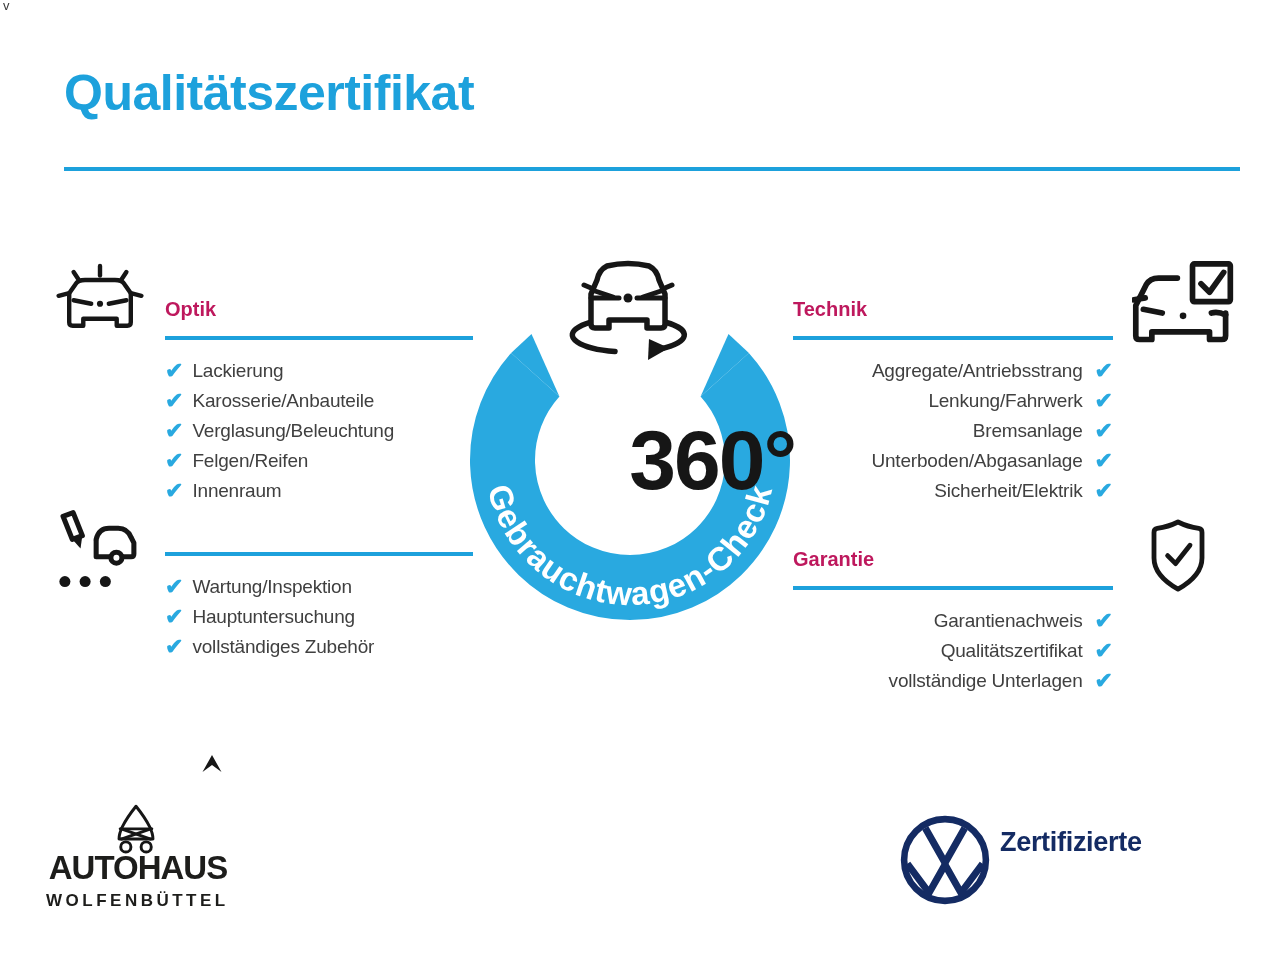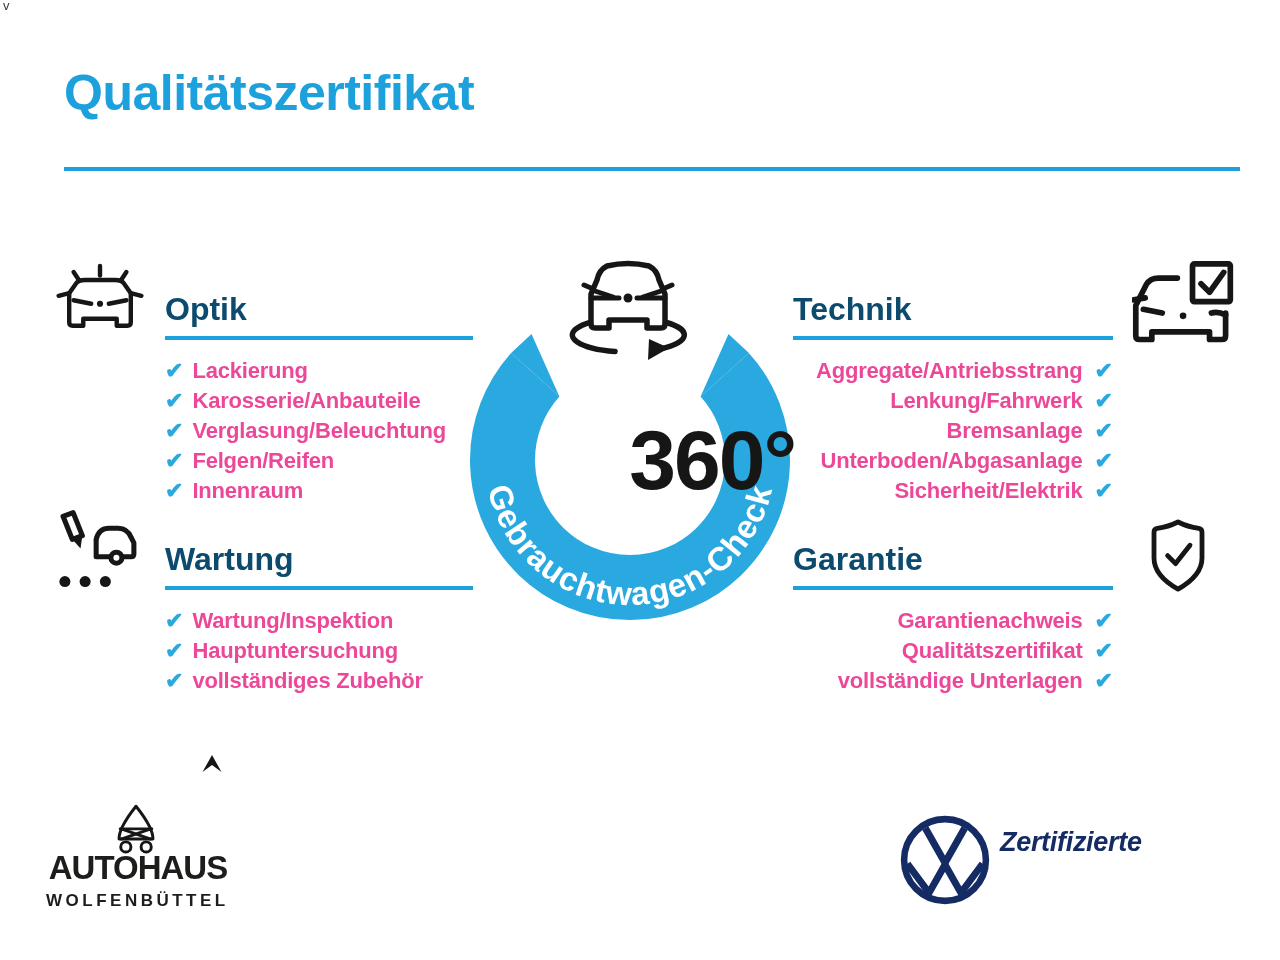--- a/index.html
+++ b/index.html
@@ -8,28 +8,28 @@
 
   .corner-mark{position:absolute;left:3px;top:-2px;font-size:13px;color:#3a3a3a;}
 
   .page-title{position:absolute;left:64px;top:64px;font-size:50px;font-weight:bold;
               color:#1da1dc;letter-spacing:-0.5px;}
   .top-rule{position:absolute;left:64px;top:167px;width:1176px;height:4px;background:#1da1dc;}
 
   
   .section{position:absolute;width:308px;}
   .section.right{width:320px;}
-  .sec-title{font-size:32px;font-weight:bold;color:#0c4a6e;line-height:34px;margin:0;}
+  .sec-title{font-size:20px;font-weight:bold;color:#be185d;line-height:34px;margin:0;}
   .section.right .sec-title{text-align:left;}
   .sec-rule{height:4px;background:#1da1dc;margin-top:10px;}
   .sec-items{list-style:none;margin:16px 0 0 0;padding:0;}
   .sec-items li{display:flex;align-items:center;height:30px;gap:9px;}
   .section.right .sec-items li{justify-content:flex-end;gap:12px;}
   .chk{color:#29a9e0;font-size:22px;font-weight:bold;line-height:1;}
-  .lbl{font-size:22px;font-weight:bold;color:#ec4899;letter-spacing:-0.2px;white-space:nowrap;}
+  .lbl{font-size:19px;font-weight:normal;color:#404040;letter-spacing:-0.2px;white-space:nowrap;}
 
   #sec-optik{left:165px;top:292px;}
   #sec-wartung{left:165px;top:542px;}
   #sec-technik{left:793px;top:292px;}
   #sec-garantie{left:793px;top:542px;}
 
   .sec-icon{position:absolute;}
   #icon-optik{left:56px;top:258px;width:88px;height:88px;}
   #icon-wartung{left:52px;top:508px;width:92px;height:92px;}
   #icon-technik{left:1132px;top:260px;width:104px;height:90px;}
@@ -43,21 +43,21 @@
 
   
   #caret-svg{position:absolute;left:202px;top:755px;width:20px;height:18px;}
   #emblem-svg{position:absolute;left:112px;top:804px;width:48px;height:52px;}
   .dealer-name{position:absolute;left:46px;top:848px;width:180px;text-align:center;
                font-size:34px;font-weight:bold;color:#1d1d1b;letter-spacing:-1px;transform:scaleX(0.97);}
   .dealer-city{position:absolute;left:46px;top:891px;width:180px;text-align:center;
                font-size:17px;font-weight:bold;color:#1d1d1b;letter-spacing:3.5px;}
   #vw-logo-svg{position:absolute;left:898px;top:813px;width:94px;height:94px;}
   .brand-text{position:absolute;left:1000px;top:827px;font-size:27px;font-weight:bold;
-              color:#142b63;line-height:31px;letter-spacing:-0.3px;font-style:italic;}
+              color:#142b63;line-height:31px;letter-spacing:-0.3px;}
 </style>
 </head>
 <body>
 
 <div class="stage">
 
   <span class="corner-mark">v</span>
 
   <div class="page-title">Qualitätszertifikat</div>
   <div class="top-rule"></div>
@@ -159,21 +159,20 @@
           <span class="lbl">Felgen/Reifen</span>
         </li>
       <li>
           <span class="chk">✔</span>
           <span class="lbl">Innenraum</span>
         </li>
     </ul>
   </div>
 
   <div id="sec-wartung" class="section left">
-    <h2 class="sec-title">Wartung</h2>
     <div class="sec-rule"></div>
     <ul class="sec-items">
       <li>
           <span class="chk">✔</span>
           <span class="lbl">Wartung/Inspektion</span>
         </li>
       <li>
           <span class="chk">✔</span>
           <span class="lbl">Hauptuntersuchung</span>
         </li>

